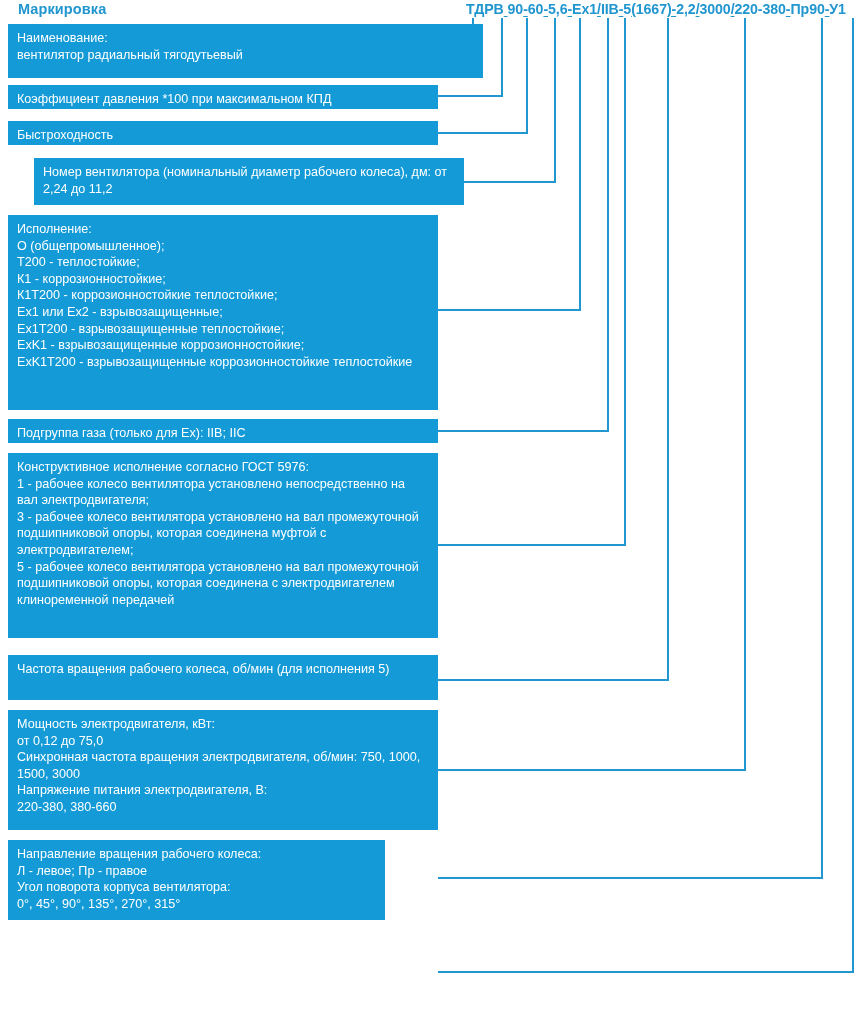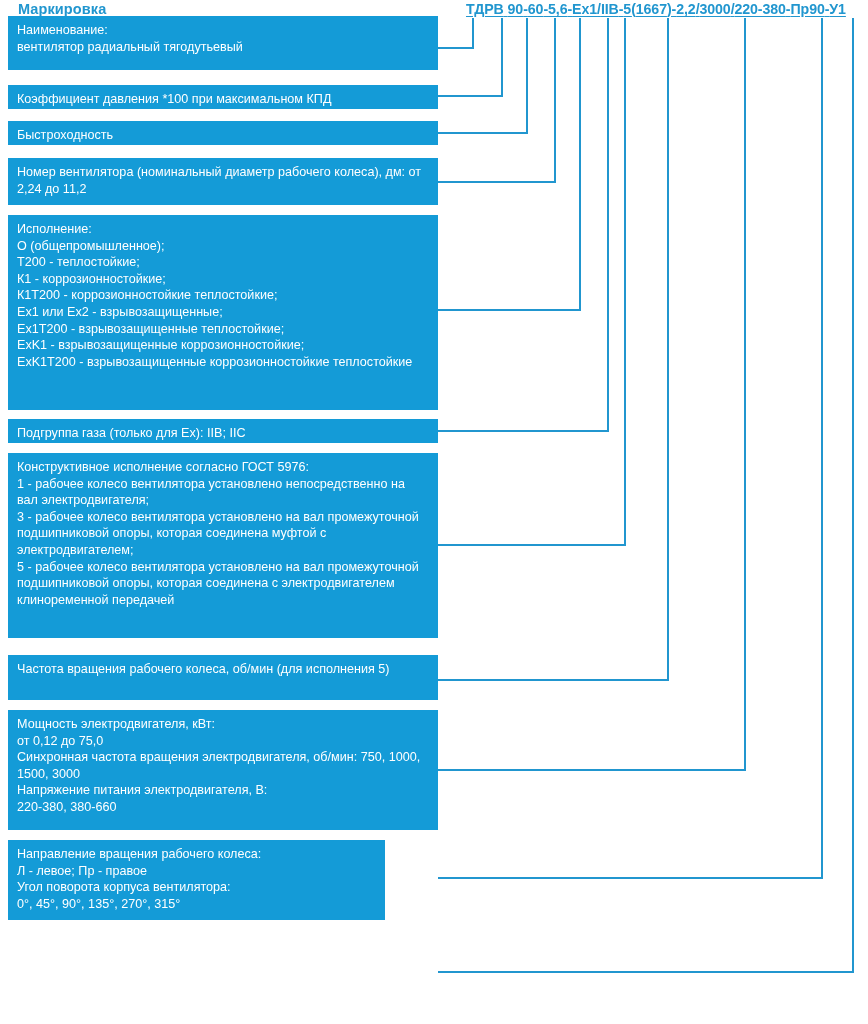--- a/index.html
+++ b/index.html
@@ -16,21 +16,21 @@
     font-size:14.5px;font-weight:bold;color:#2196cf;
     letter-spacing:.1px;white-space:nowrap;
   }
 
   
   .code-line{
     position:absolute;left:466px;top:1px;
     font-size:14.2px;font-weight:bold;color:#2196cf;
     white-space:nowrap;letter-spacing:-0.1px;
   }
-  .code-line .seg{ text-decoration:underline; text-underline-offset:2px;margin-top:24px; }
+  .code-line .seg{ text-underline-offset:2px;margin-top:24px; }
   .code-line .sep{ text-decoration:underline; text-underline-offset:2px; }
 
   
   .box{
     position:absolute;left:8px;
     background:#149bd7;color:#ffffff;
     box-sizing:border-box;
     padding:6px 9px 6px 9px;
     font-size:12.6px;line-height:16.6px;
     white-space:pre-line;
@@ -68,25 +68,25 @@
 
     <path d="M668,18 L668,680 L438,680"></path>
 
     <path d="M745,18 L745,770 L438,770"></path>
 
     <path d="M822,18 L822,878 L438,878"></path>
 
     <path d="M853,18 L853,972 L438,972"></path>
   </svg>
 
-  <div class="box" style="top:16px;   width:430px; height:54px;">Наименование:
+  <div class="box" style="top:24px;   width:475px; height:54px;">Наименование:
 вентилятор радиальный тягодутьевый</div>
   <div class="box" style="top:85px;  width:430px; height:24px;">Коэффициент давления *100 при максимальном КПД</div>
   <div class="box" style="top:121px;  width:430px; height:24px;">Быстроходность</div>
-  <div class="box" style="top:158px;  width:430px; height:47px;">Номер вентилятора (номинальный диаметр рабочего колеса), дм: от 2,24 до 11,2</div>
+  <div class="box" style="top:158px;  width:430px; height:47px;margin-left:26px;">Номер вентилятора (номинальный диаметр рабочего колеса), дм: от 2,24 до 11,2</div>
   <div class="box" style="top:215px;  width:430px; height:195px;">Исполнение:
 О (общепромышленное);
 Т200 - теплостойкие;
 К1 - коррозионностойкие;
 К1Т200 - коррозионностойкие теплостойкие;
 Ex1 или Ex2 - взрывозащищенные;
 Ex1T200 - взрывозащищенные теплостойкие;
 ExK1 - взрывозащищенные коррозионностойкие;
 ExK1T200 - взрывозащищенные коррозионностойкие теплостойкие</div>
   <div class="box" style="top:419px;  width:430px; height:24px;">Подгруппа газа (только для Ex): IIB; IIC</div>

